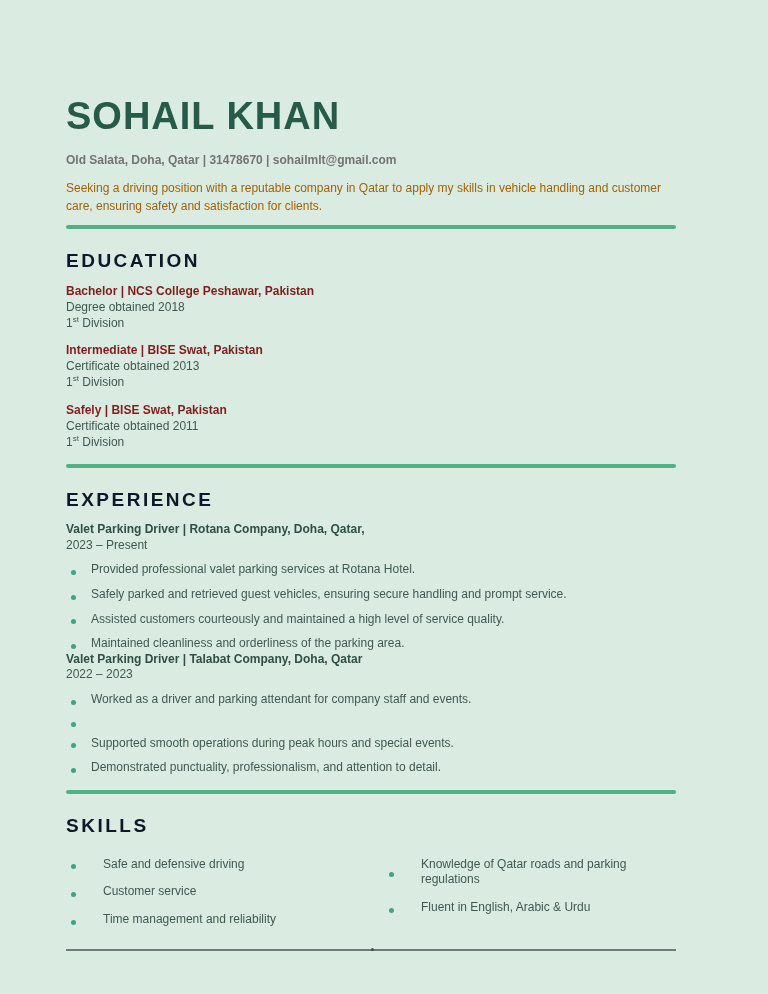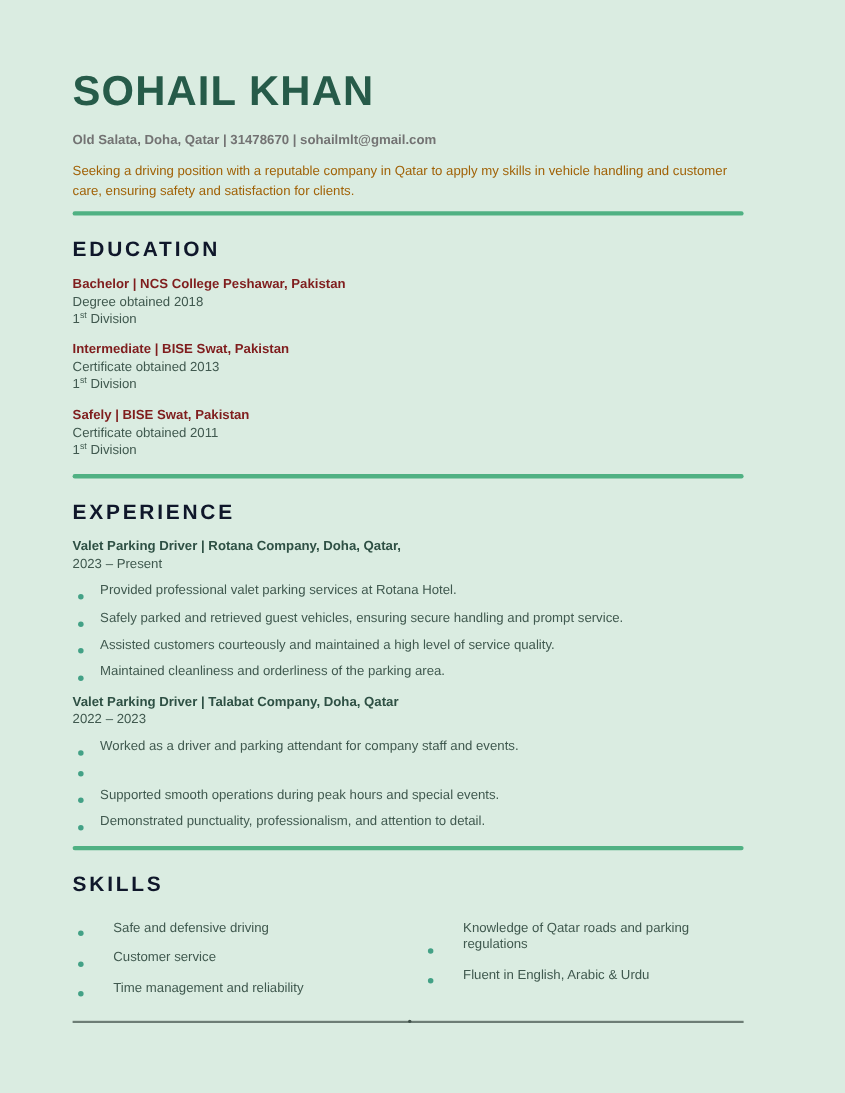--- a/index.html
+++ b/index.html
@@ -10,21 +10,21 @@
     width: 768px;
     height: 994px;
     background: #daece1;
     font-family: "Liberation Sans", sans-serif;
     overflow: hidden;
   }
   .page {
     box-sizing: border-box;
     width: 744px;
     height: 994px;
-    padding: 64px 68px 0 66px;
+    padding: 97px 68px 0 66px;
   }
   .name {
     margin: 0;
     font-size: 38px;
     line-height: 1.0;
     font-weight: bold;
     letter-spacing: 1px;
     color: #265b49;
   }
   .contact {
@@ -84,21 +84,21 @@
     line-height: 1.3;
     color: #40594f;
   }
   .bullet-list {
     list-style: none;
     margin: 4px 0 0 0;
     padding: 0;
   }
   .bullet-row {
     display: flex;
-    align-items: flex-end;
+    align-items: center;
     margin-top: 9px;
   }
   .bullet-dot {
     flex: none;
     width: 5px;
     height: 5px;
     border-radius: 50%;
     background: #43a186;
     margin: 5px 15px 0 5px;
   }
@@ -182,21 +182,21 @@
             <span class="bullet-dot"></span>
             <span class="bullet-text">Assisted customers courteously and maintained a high level of service quality.</span>
           </li>
         <li class="bullet-row">
             <span class="bullet-dot"></span>
             <span class="bullet-text">Maintained cleanliness and orderliness of the parking area.</span>
           </li>
       </ul>
     </div>
 
-    <div class="job" style="margin-top:12px;">
+    <div class="job" style="margin-top:0;">
       <div class="job-title">Valet Parking Driver | Talabat Company, Doha, Qatar</div>
       <div class="job-dates">2022 – 2023</div>
       <ul class="bullet-list">
         <li class="bullet-row">
             <span class="bullet-dot"></span>
             <span class="bullet-text">Worked as a driver and parking attendant for company staff and events.</span>
           </li>
         <li class="bullet-row">
             <span class="bullet-dot"></span>
           </li>

